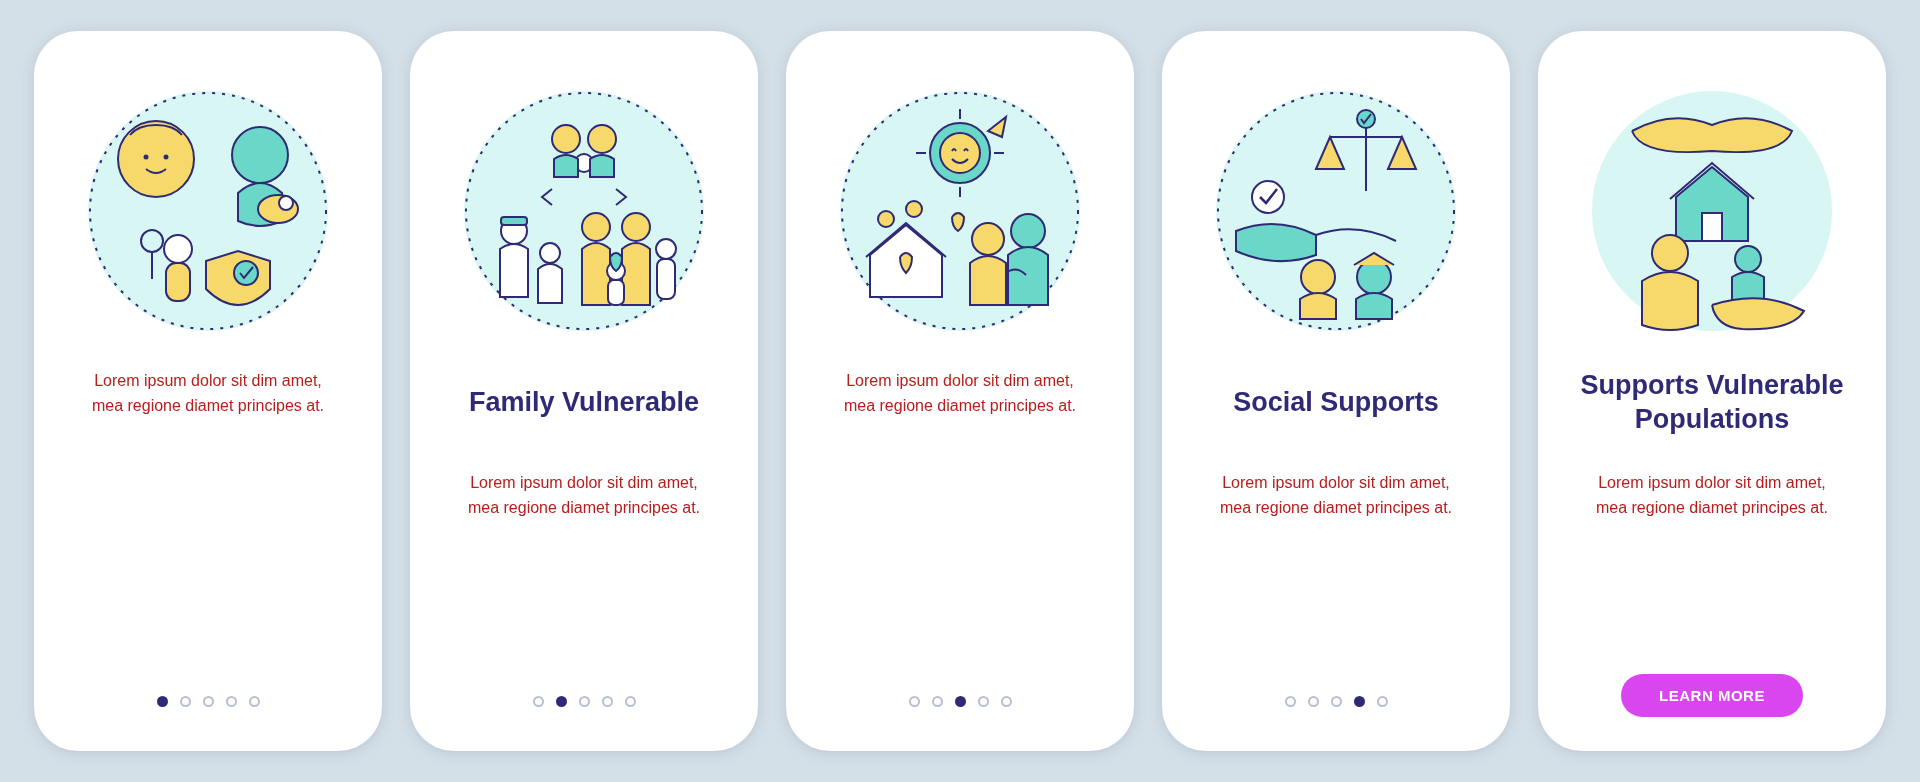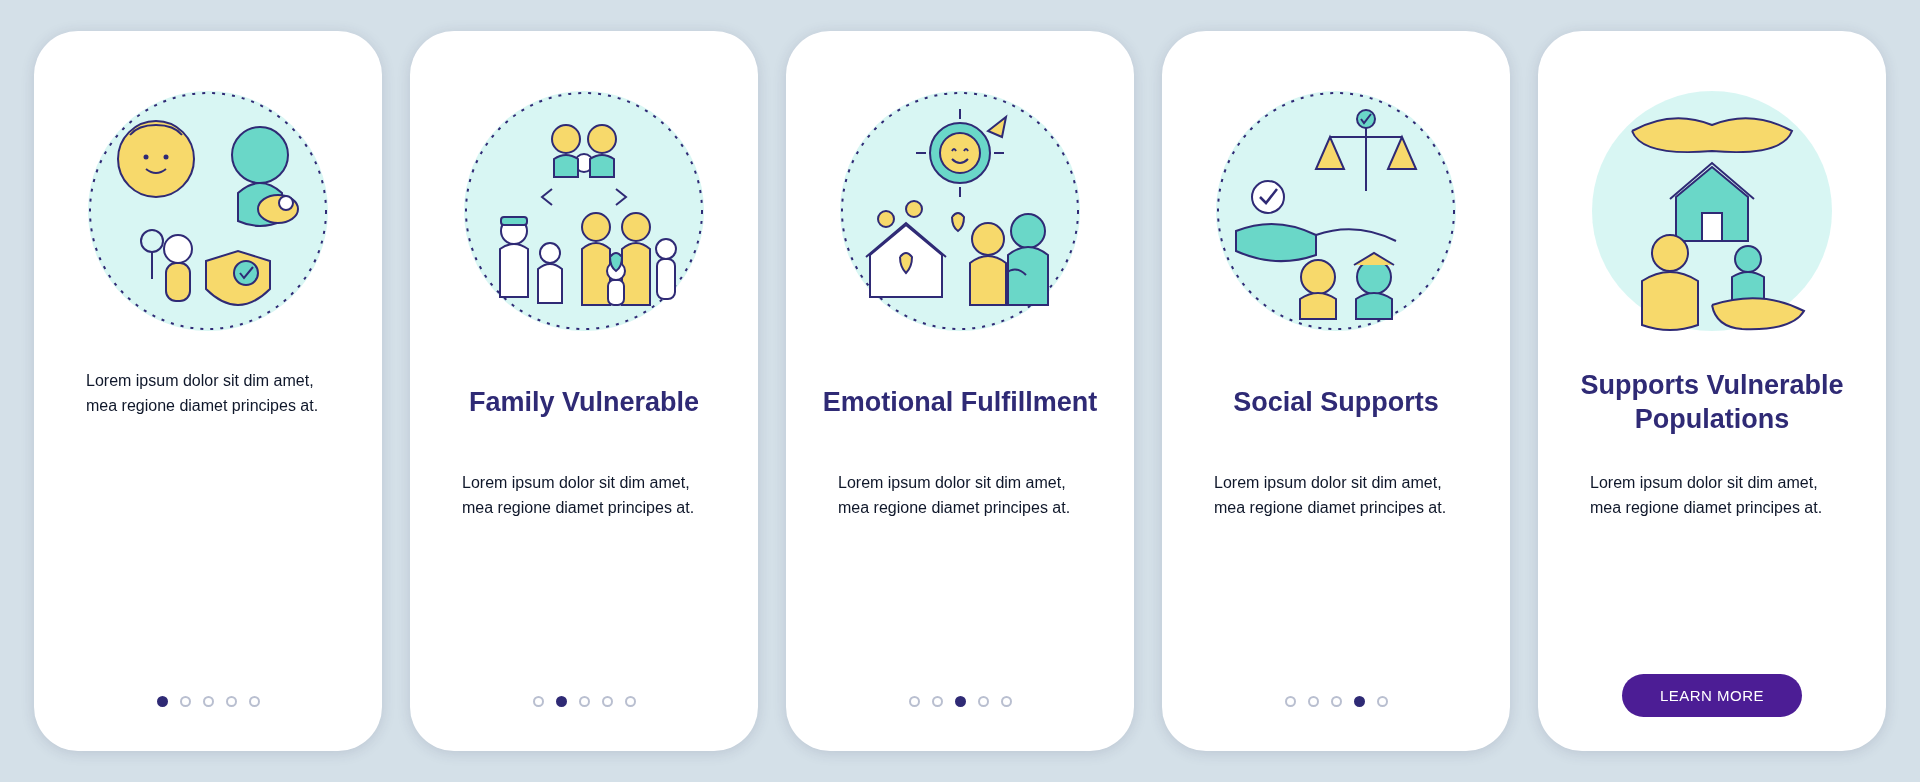--- a/index.html
+++ b/index.html
@@ -37,23 +37,23 @@
     color: #2f2a75;
     font-size: 27px;
     font-weight: 800;
     text-align: center;
     line-height: 1.25;
     margin-bottom: 34px;
     min-height: 68px;
     display:flex; align-items:center; justify-content:center;
   }
   .desc {
-    color: #0f172a;
+    color: #b91c1c;
     font-size: 16px;
-    text-align: left;
+    text-align: center;
     line-height: 1.55;
     padding: 0 22px;
   }
   .dots {
     position: absolute;
     bottom: 44px;
     left: 0; right: 0;
     display: flex;
     gap: 12px;
     justify-content: center;
@@ -64,27 +64,27 @@
     border-radius: 50%;
     background: transparent;
   }
   .dot.active {
     background: #2f2a75;
     border-color: #2f2a75;
   }
   .cta {
     position: absolute;
     bottom: 34px;
-    background: #4c1d95;
+    background: #d946ef;
     color: #fff;
     border: none;
     border-radius: 999px;
     padding: 13px 38px;
     font-size: 15px;
-    font-weight: 400;
+    font-weight: 700;
     letter-spacing: 0.5px;
     cursor: pointer;
   }
 </style>
 </head>
 <body>
 
 <div class="card">
   <div class="illus">
     <svg viewBox="0 0 260 260">
@@ -182,21 +182,20 @@
       <circle cx="84" cy="128" r="8" fill="#f7d96b" stroke="#2f2a75" stroke-width="2"></circle>
 
       <circle cx="158" cy="158" r="16" fill="#f7d96b" stroke="#2f2a75" stroke-width="2"></circle>
       <circle cx="198" cy="150" r="17" fill="#6ad7c8" stroke="#2f2a75" stroke-width="2"></circle>
       <path d="M140 182 Q158 168 176 182 L176 224 L140 224 Z" fill="#f7d96b" stroke="#2f2a75" stroke-width="2"></path>
       <path d="M178 174 Q198 158 218 174 L218 224 L178 224 Z" fill="#6ad7c8" stroke="#2f2a75" stroke-width="2"></path>
       <path d="M176 192 Q186 184 196 194" fill="none" stroke="#2f2a75" stroke-width="2"></path>
       <path d="M122 136 Q128 128 134 136 Q134 146 128 150 Q122 146 122 136" fill="#f7d96b" stroke="#2f2a75" stroke-width="2"></path>
     </svg>
   </div>
-  <h2 class="title">Emotional Fulfillment</h2>
   <p class="desc">Lorem ipsum dolor sit dim amet, mea regione diamet principes at.</p>
   <div class="dots">
     <span class="dot"></span>
     <span class="dot"></span>
     <span class="dot active"></span>
     <span class="dot"></span>
     <span class="dot"></span>
   </div>
 </div>
 

